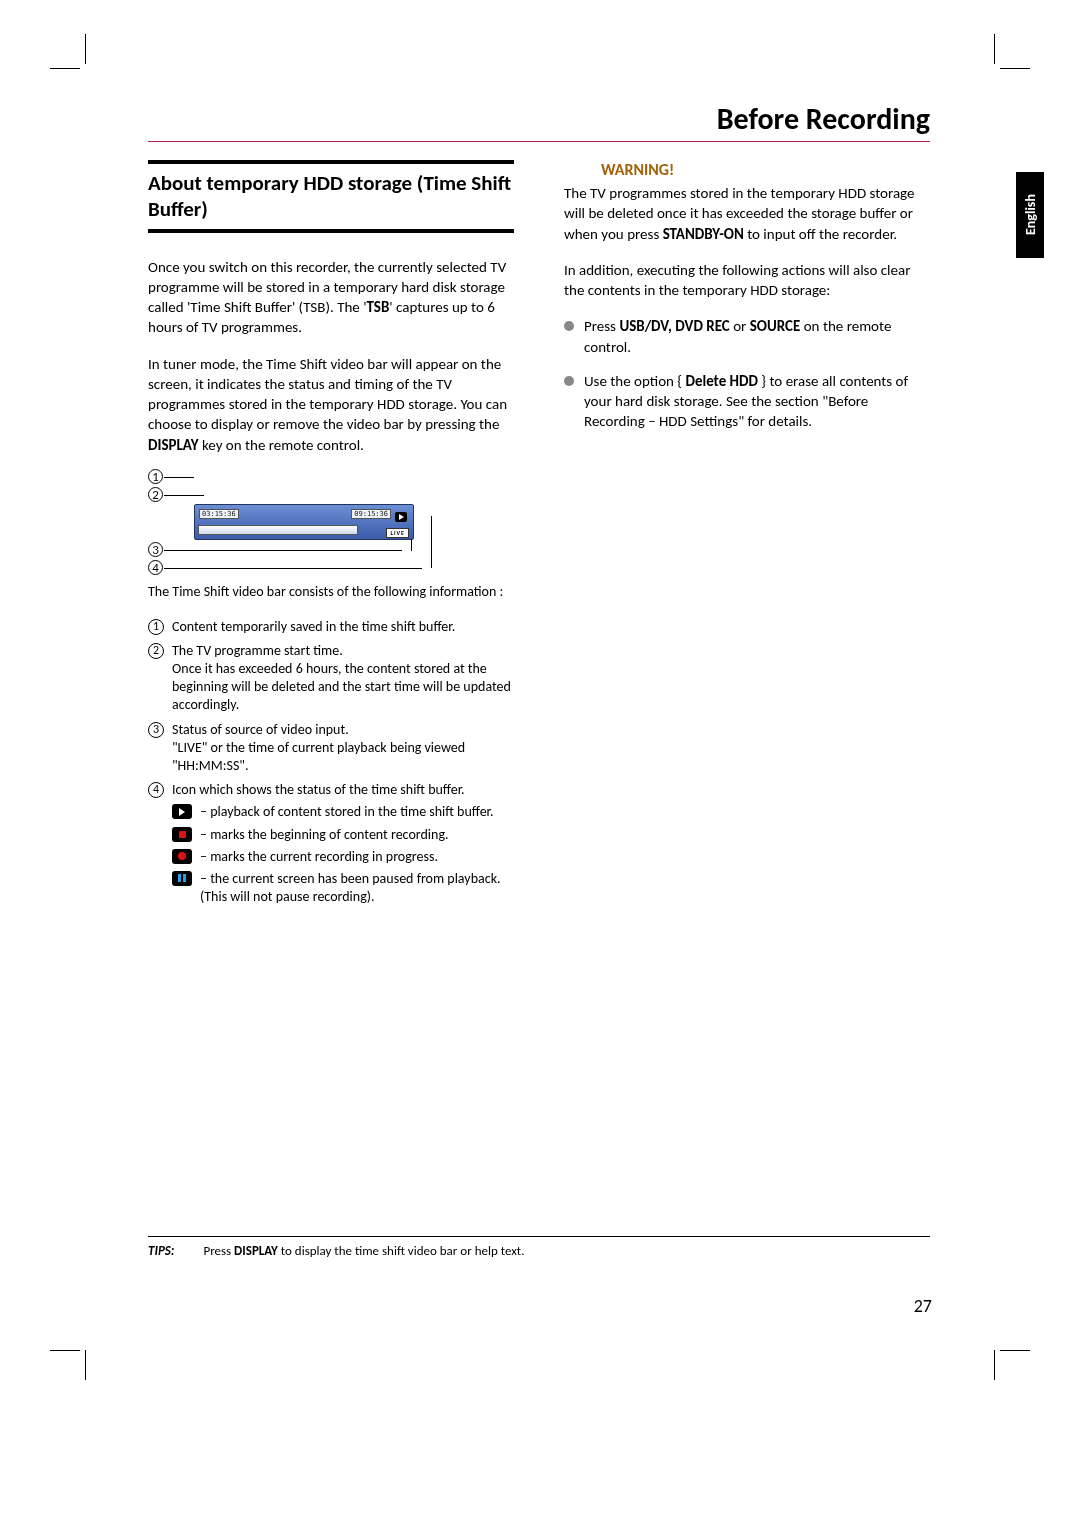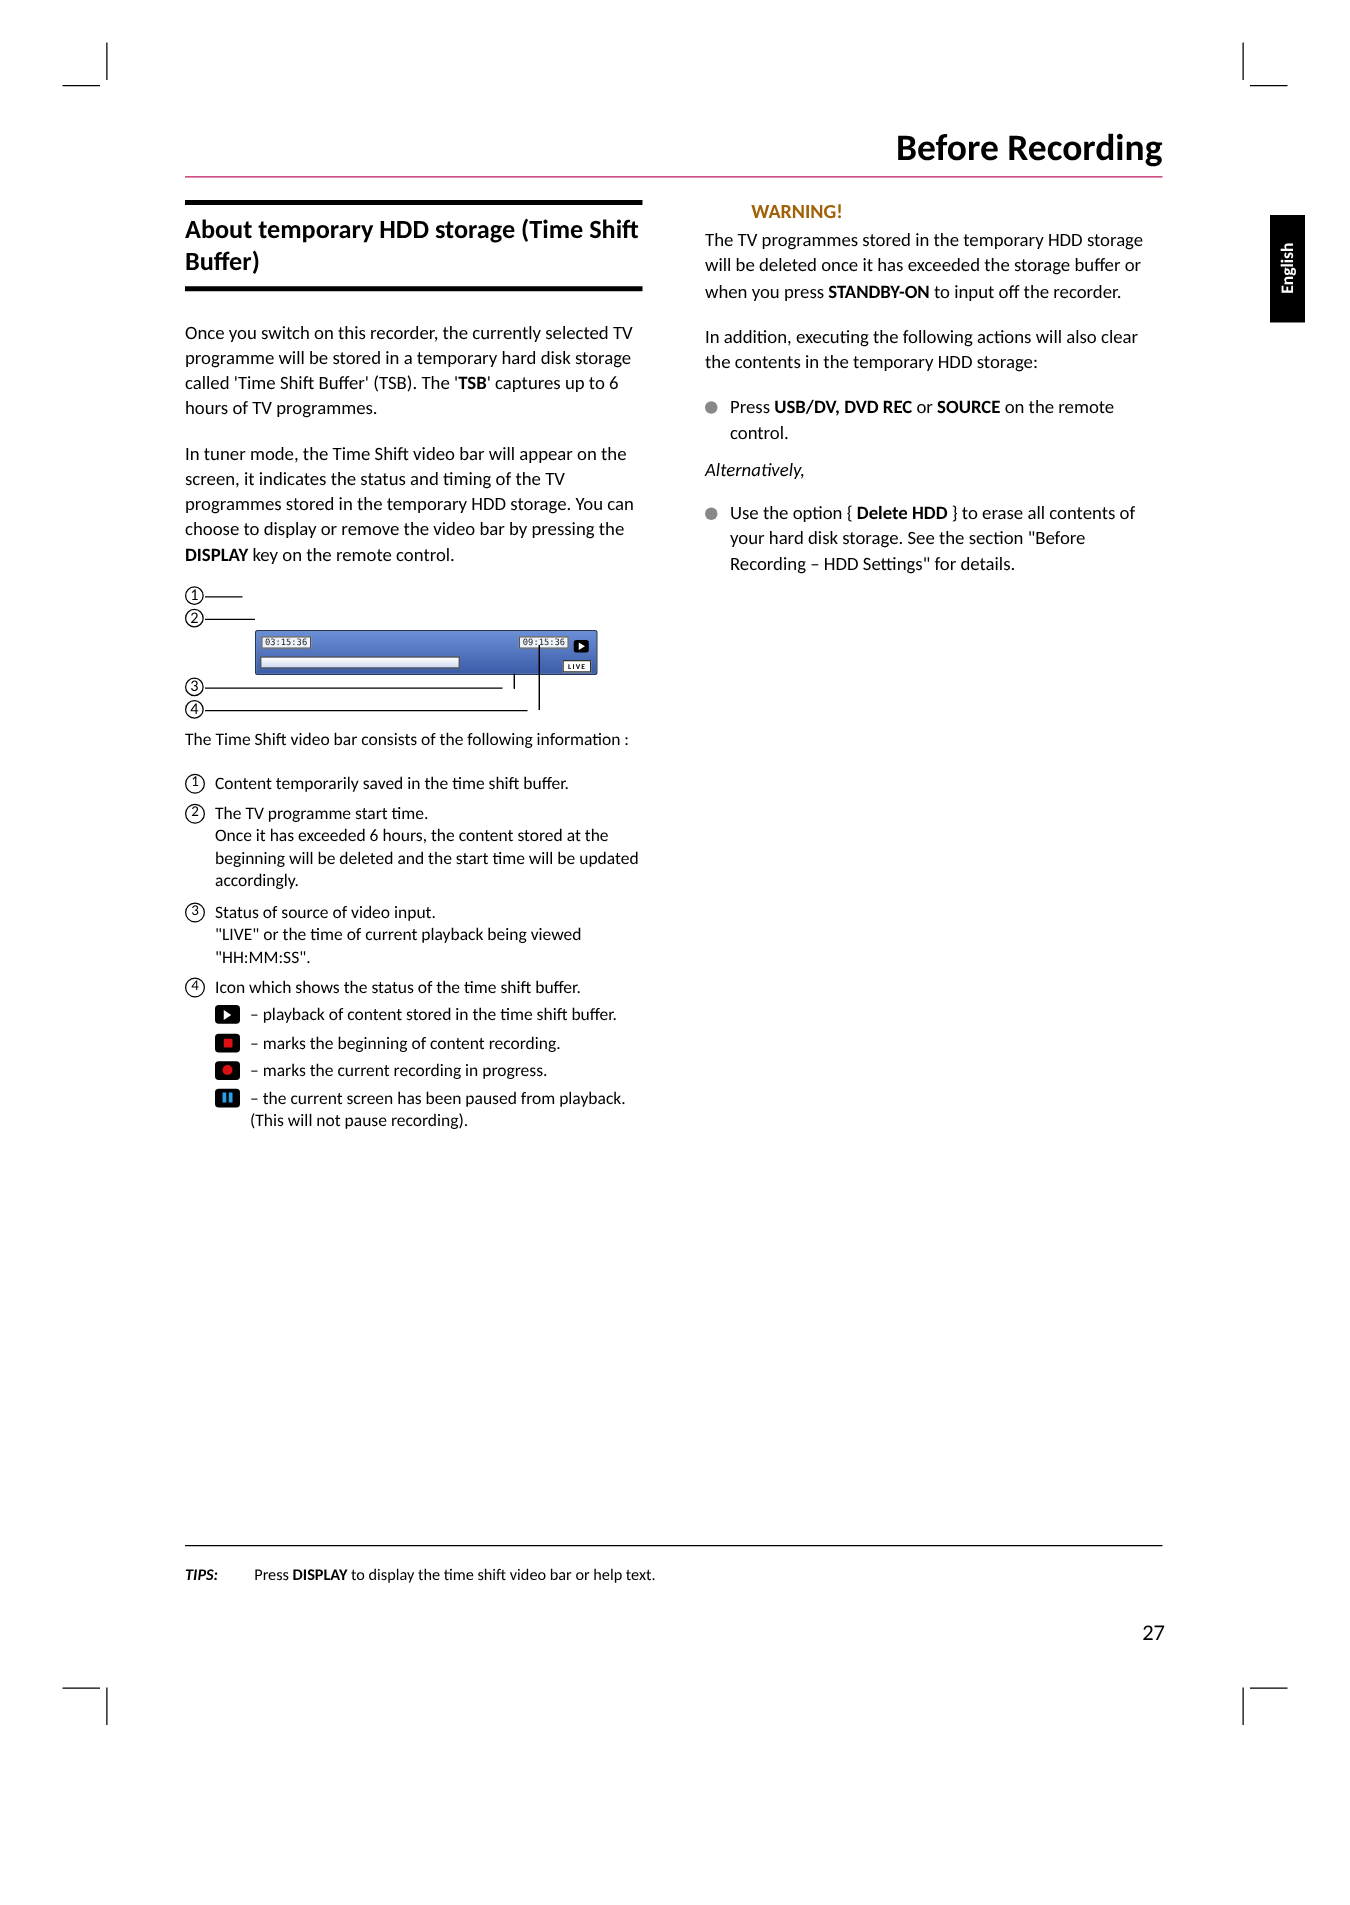--- a/index.html
+++ b/index.html
@@ -90,21 +90,21 @@
     right: 148px;
     font-size: 18px;
     text-align: center;
   }
   .tips-line {
     position: absolute;
     left: 148px;
     top: 1236px;
     width: 782px;
     border-top: 0.7px solid #000;
-    padding-top: 16px;
+    padding-top: 6px;
     font-size: 13px;
   }
   .tips-line .lbl { font-weight: bold; font-style: italic; margin-right: 26px; }
 
   
   .diagram {
     position: relative;
     width: 290px;
     height: 100px;
     margin: 2px 0 12px 0;
@@ -118,22 +118,22 @@
     display: flex; align-items: center; justify-content: center;
     left: 0;
   }
   .diag-line {
     position: absolute;
     height: 1px;
     background: #000;
   }
   .vid-bar {
     position: absolute;
-    left: 56px; top: 33px;
-    width: 274px; height: 36px;
+    left: 46px; top: 33px;
+    width: 220px; height: 36px;
     background: linear-gradient(#6b8fd6, #3b5ca8);
     border: 1px solid #23345f;
     border-radius: 2px;
   }
   .vid-fill {
     position: absolute;
     left: 3px; top: 20px;
     width: 160px; height: 10px;
     background: linear-gradient(#fff, #cfd9ee);
     border: 0.5px solid #555;
@@ -335,21 +335,20 @@
     <div class="col">
       <div class="warning-hd">WARNING!</div>
       <p>
         <span>The TV programmes stored in the temporary HDD storage will be deleted once it has exceeded the storage buffer or when you press </span><b>STANDBY-ON</b><span> to input off the recorder.</span>
       </p>
       <p>In addition, executing the following actions will also clear the contents in the temporary HDD storage:</p>
 
       <ul class="bullet-list">
         <li>
           <span>Press </span><b>USB/DV, DVD REC</b><span> or </span><b>SOURCE</b><span> on the remote control.</span>
-          <div class="italic" style="margin-top:10px; margin-left:-20px;">Alternatively,</div>
         </li>
         <li>
           <span>Use the option { </span><b>Delete HDD</b><span> } to erase all contents of your hard disk storage. See the section "Before Recording – HDD Settings" for details.</span>
         </li>
       </ul>
     </div>
   </div>
 </div>
 
 <div class="tips-line">

